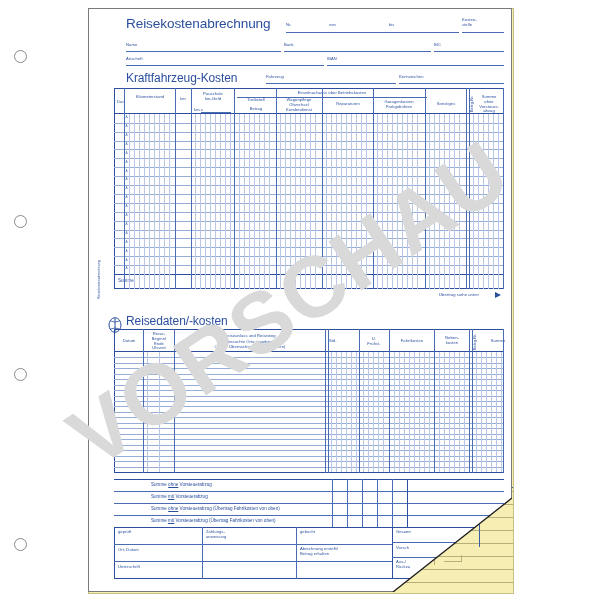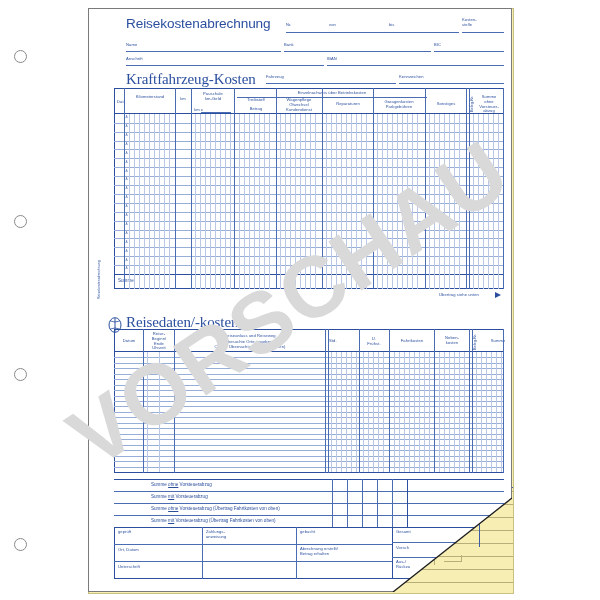--- a/index.html
+++ b/index.html
@@ -36,21 +36,21 @@
 
   
   .r{position:absolute;background:#4a6cb3;}       
   .rl{position:absolute;background:#97aed8;}      
   .rd{position:absolute;background:#2b4f9e;}      
   .rg{position:absolute;background:#b9c6e4;}      
 
   .lbl{position:absolute;color:#2b4f9e;font-size:4.1px;line-height:4.8px;letter-spacing:.02em;}
   .lbl.c{text-align:center;}
   .h1{position:absolute;color:#2b4f9e;font-size:13.6px;letter-spacing:-0.1px;}
-  .h2{position:absolute;color:#2b4f9e;font-size:15px;letter-spacing:-0.1px;font-family:Liberation Serif, serif;}
+  .h2{position:absolute;color:#2b4f9e;font-size:12px;letter-spacing:-0.1px;}
   .sm{position:absolute;color:#2b4f9e;font-size:4.6px;}
   .vt{position:absolute;color:#2b4f9e;font-size:3.9px;transform-origin:0 0;
       transform:rotate(-90deg);white-space:nowrap;}
 
   .u{font-style:normal;text-decoration:underline;}
 
   
   #wm{position:absolute;left:0;top:0;width:600px;height:600px;pointer-events:none;}
   #wm text{
     font-family:"Liberation Sans",sans-serif;font-weight:bold;

